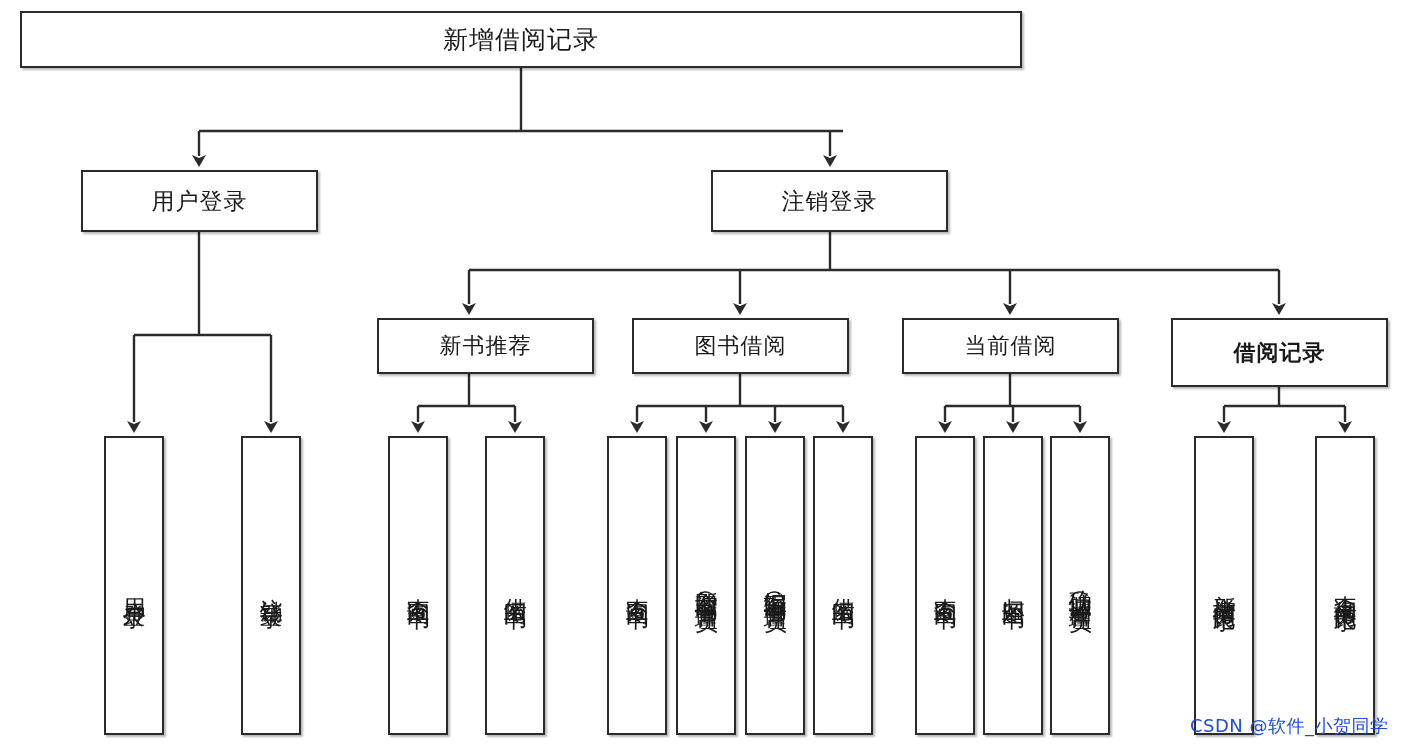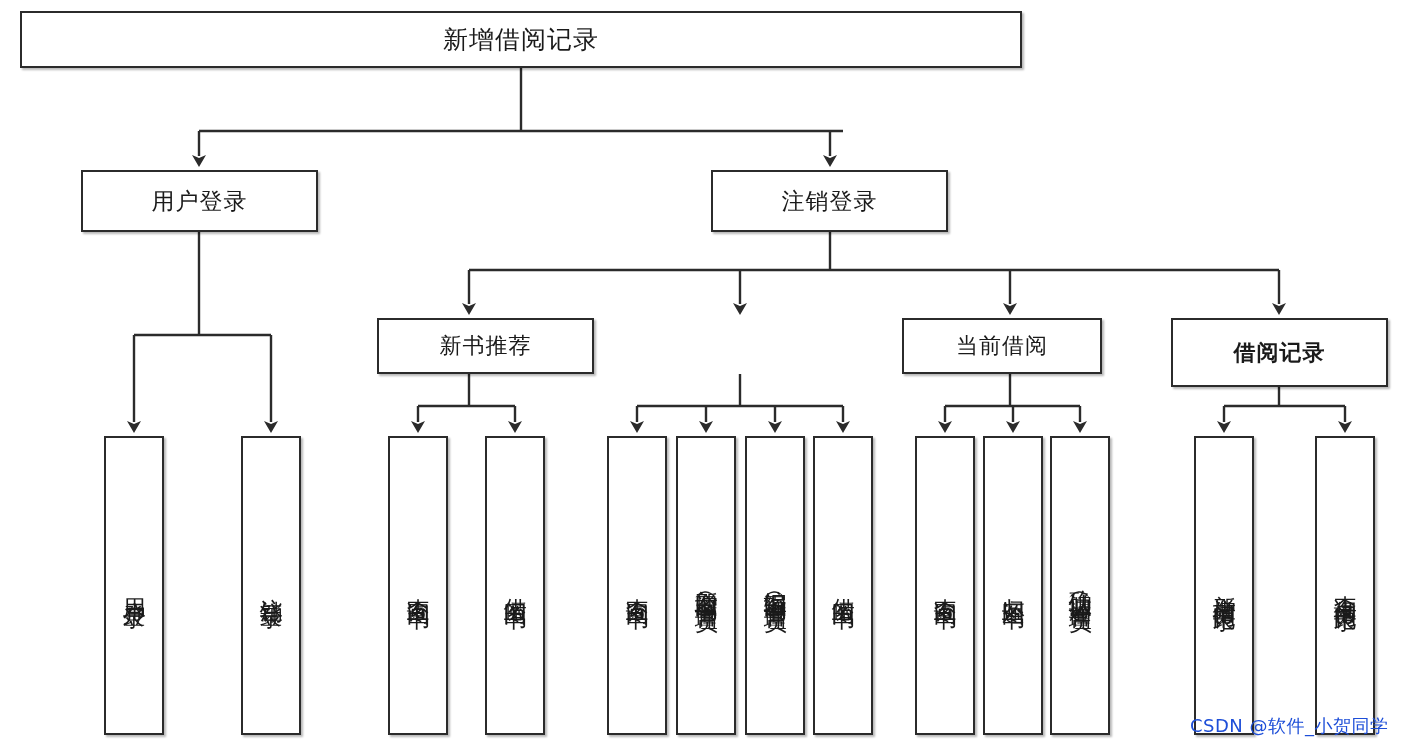--- a/index.html
+++ b/index.html
@@ -141,22 +141,25 @@
   </div>
 
   <div class="node level1" style="left:711px; top:170px; width:237px; height:62px;">
     <span class="hlabel">注销登录</span>
   </div>
 
   <div class="node level2" style="left:361px; top:318px; width:217px; height:56px;margin-left:16px;">
     <span class="hlabel">新书推荐</span>
   </div>
 
-
-  <div class="node level2" style="left:902px; top:318px; width:200px; height:56px;">
+  <div class="node level2" style="left:632px; top:318px; width:217px; height:56px;">
+    <span class="hlabel">图书借阅</span>
+  </div>
+
+  <div class="node level2" style="left:902px; top:318px; width:217px; height:56px;">
     <span class="hlabel">当前借阅</span>
   </div>
 
   <div class="node level2" style="left:1171px; top:318px; width:217px; height:69px;font-weight:bold;">
     <span class="hlabel">借阅记录</span>
   </div>
 
   <div class="node leaf" style="left:104px; top:436px; width:60px; height:299px;">
     <span class="vlabel">用户登录</span>
   </div>

